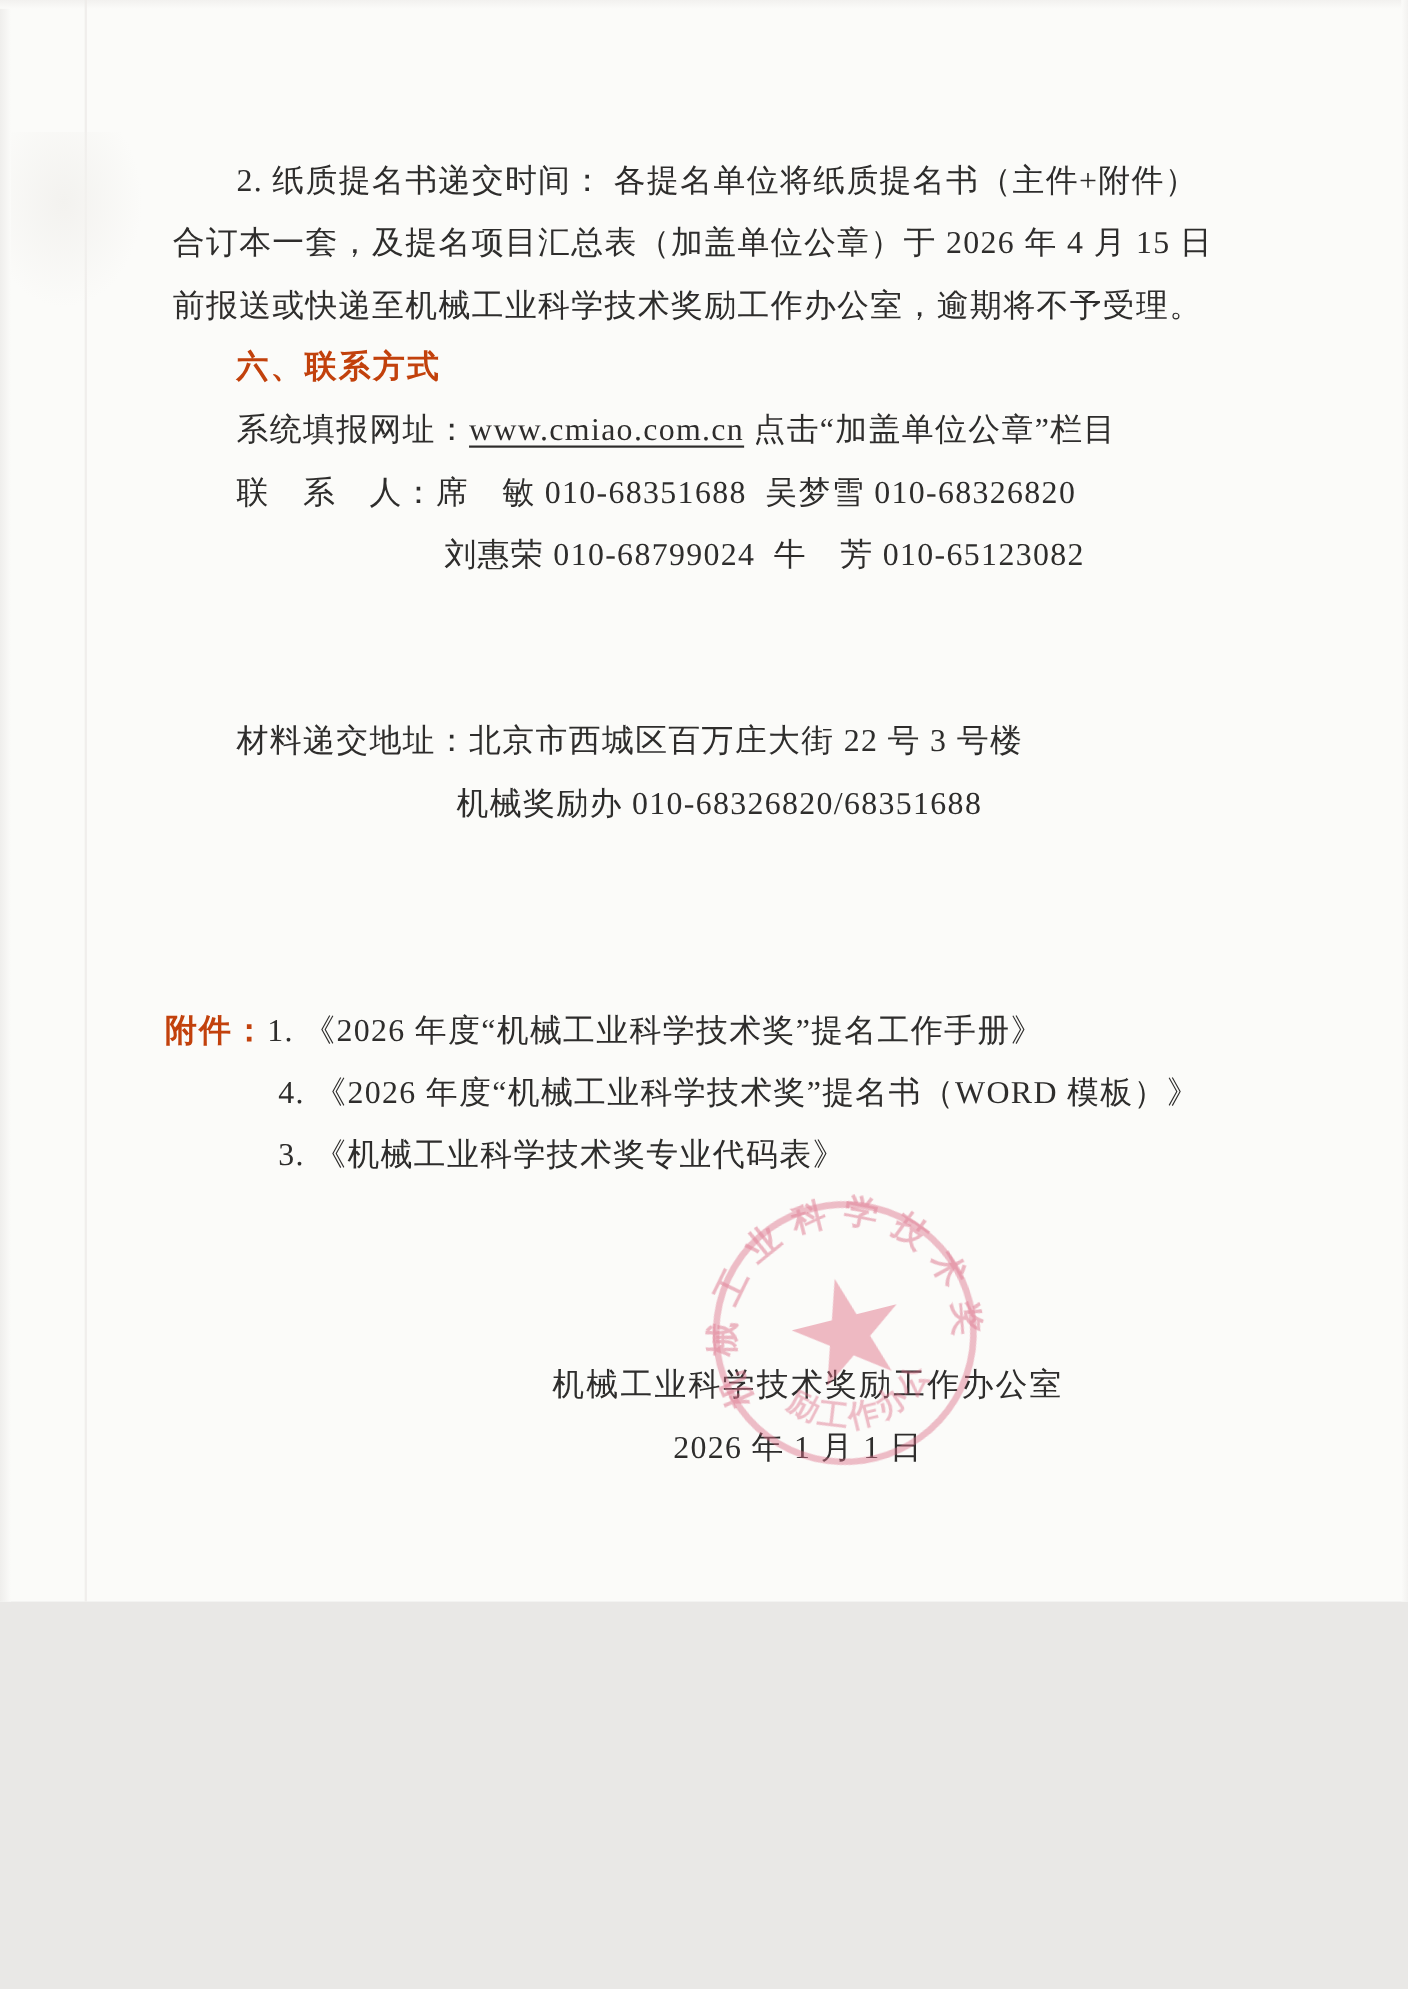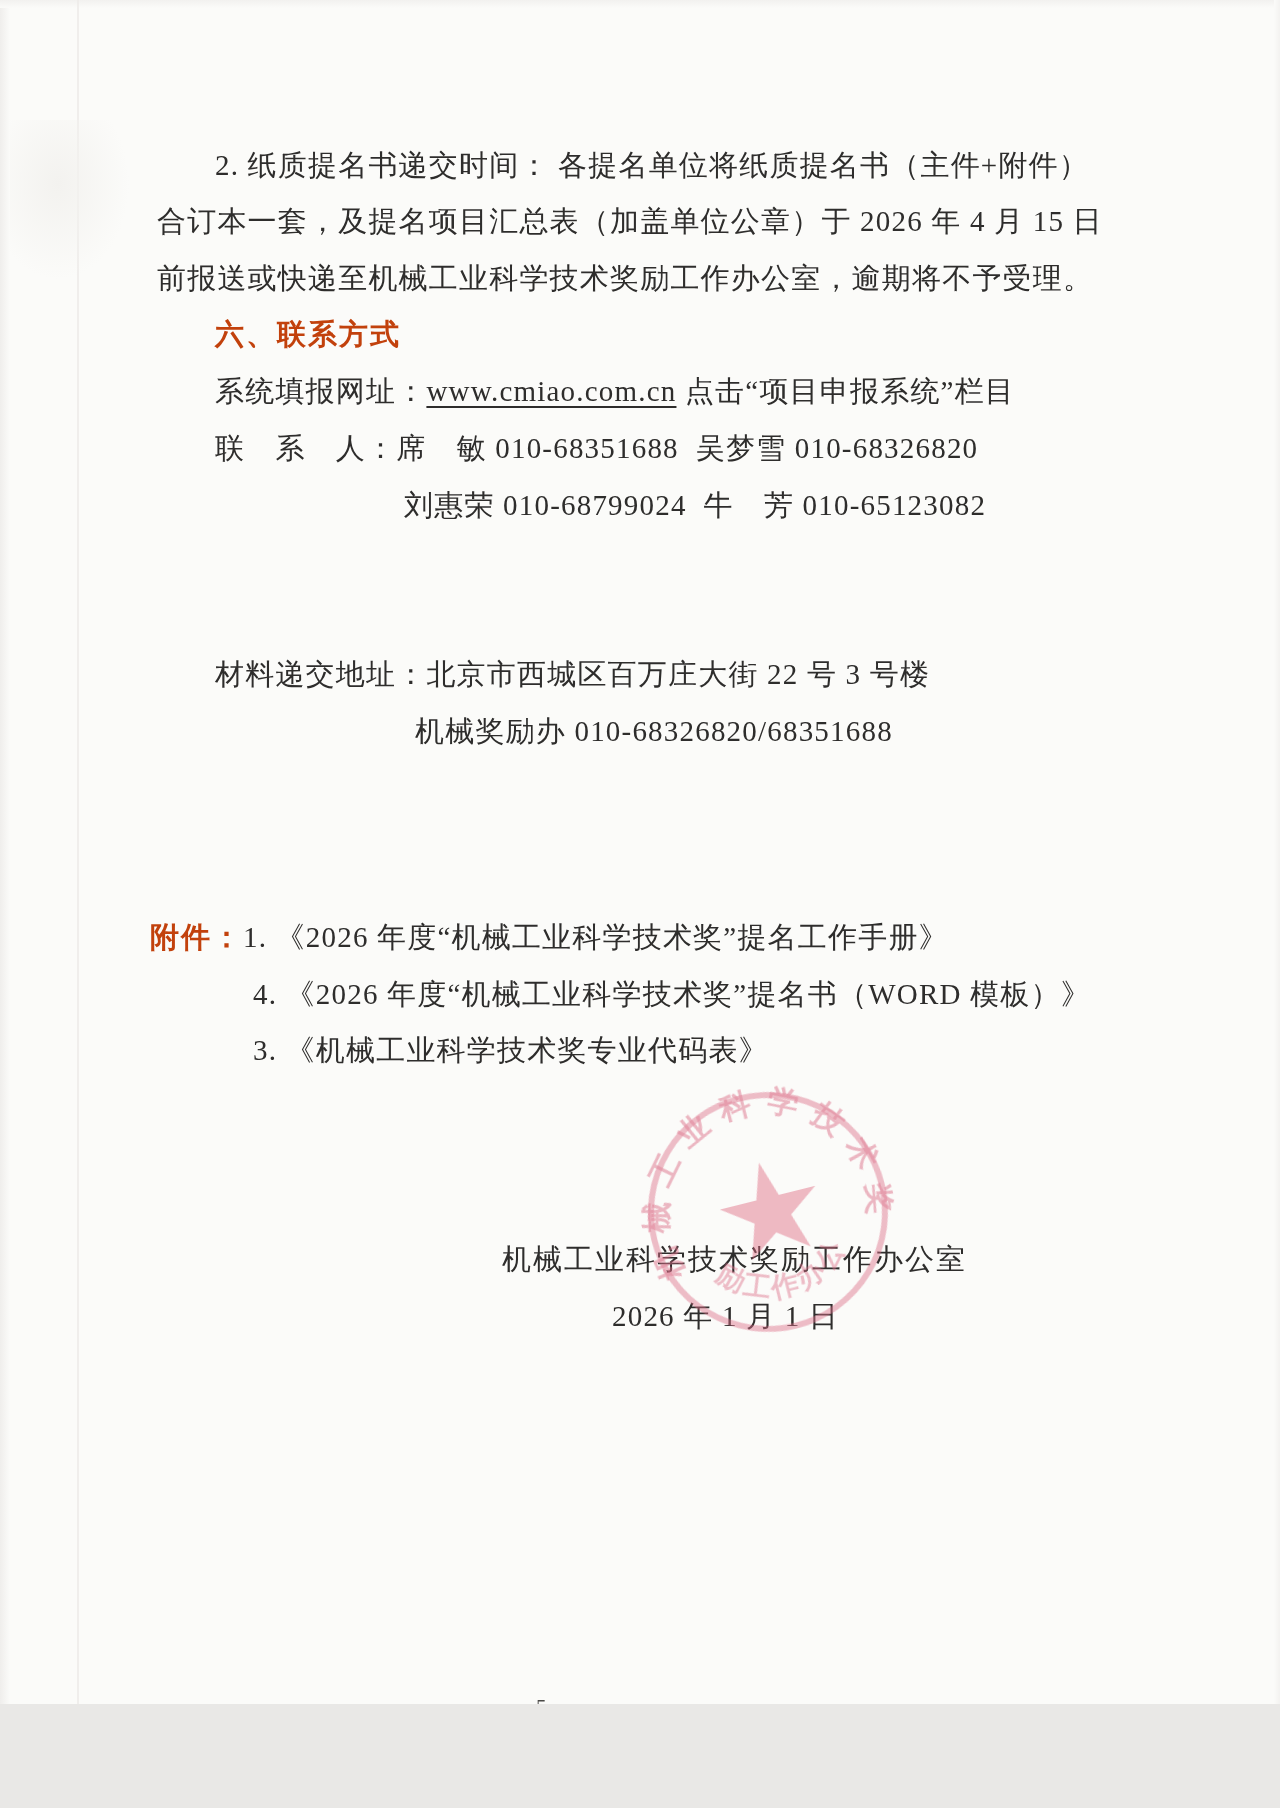--- a/index.html
+++ b/index.html
@@ -2,21 +2,21 @@
 <html lang="zh"><head>
 <meta charset="utf-8">
 <style>
   html,body{margin:0;padding:0;}
   body{
     width:1280px;height:1808px;
     background:#e9e8e6;
     font-family:"Liberation Serif","DejaVu Serif",serif;
   }
   .page{
-    position:relative;width:1280px;height:1704px;
+    position:relative;width:1280px;height:1456px;
     background:#fbfbf9;overflow:hidden;
     color:#2e2d2c;
   }
   
   .edge-left{position:absolute;left:0;top:0;width:10px;height:1808px;background:linear-gradient(90deg,#efeeec,#fbfbf9);}
   .edge-top{position:absolute;left:0;top:0;width:1280px;height:8px;background:linear-gradient(180deg,#f2f1ef,#fbfbf9);}
   .edge-right{position:absolute;right:0;top:0;width:6px;height:1808px;background:linear-gradient(270deg,#f3f2f0,#fbfbf9);}
   .fold-line{position:absolute;left:77px;top:0;width:2px;height:1808px;background:#edebe8;opacity:.8;}
   .smudge{position:absolute;left:10px;top:120px;width:120px;height:160px;
     background:radial-gradient(ellipse at 40% 40%,#f3f2ef 0%,rgba(251,251,249,0) 70%);}
@@ -51,21 +51,21 @@
   <div class="edge-right"></div>
   <div class="fold-line"></div>
   <div class="smudge"></div>
 
   <div class="tline" style="left:215px;top:146px;">2. 纸质提名书递交时间： 各提名单位将纸质提名书（主件+附件）</div>
   <div class="tline" style="left:157px;top:202px;">合订本一套，及提名项目汇总表（加盖单位公章）于 2026 年 4 月 15 日</div>
   <div class="tline" style="left:157px;top:259px;">前报送或快递至机械工业科学技术奖励工作办公室，逾期将不予受理。</div>
 
   <div class="tline bold-hei" style="left:215px;top:315px;">六、联系方式</div>
 
-  <div class="tline" style="left:215px;top:372px;"><span>系统填报网址：</span><span class="url">www.cmiao.com.cn</span><span> 点击“项目申报系统”栏目</span></div>
+  <div class="tline" style="left:215px;top:372px;"><span>系统填报网址：</span><span class="url">www.cmiao.com.cn</span><span> 点击“加盖单位公章”栏目</span></div>
 
   <div class="tline" style="left:215px;top:429px;text-align:right;"><span>联　系　人：</span><span>席　敏 010-68351688  吴梦雪 010-68326820</span></div>
 
   <div class="tline" style="left:404px;top:486px;text-align:center;">刘惠荣 010-68799024  牛　芳 010-65123082</div>
 
 
 
   <div class="tline" style="left:215px;top:655px;"><span>材料递交地址：</span><span>北京市西城区百万庄大街 22 号 3 号楼</span></div>
 
   <div class="tline" style="left:415px;top:712px;">机械奖励办 010-68326820/68351688</div>

